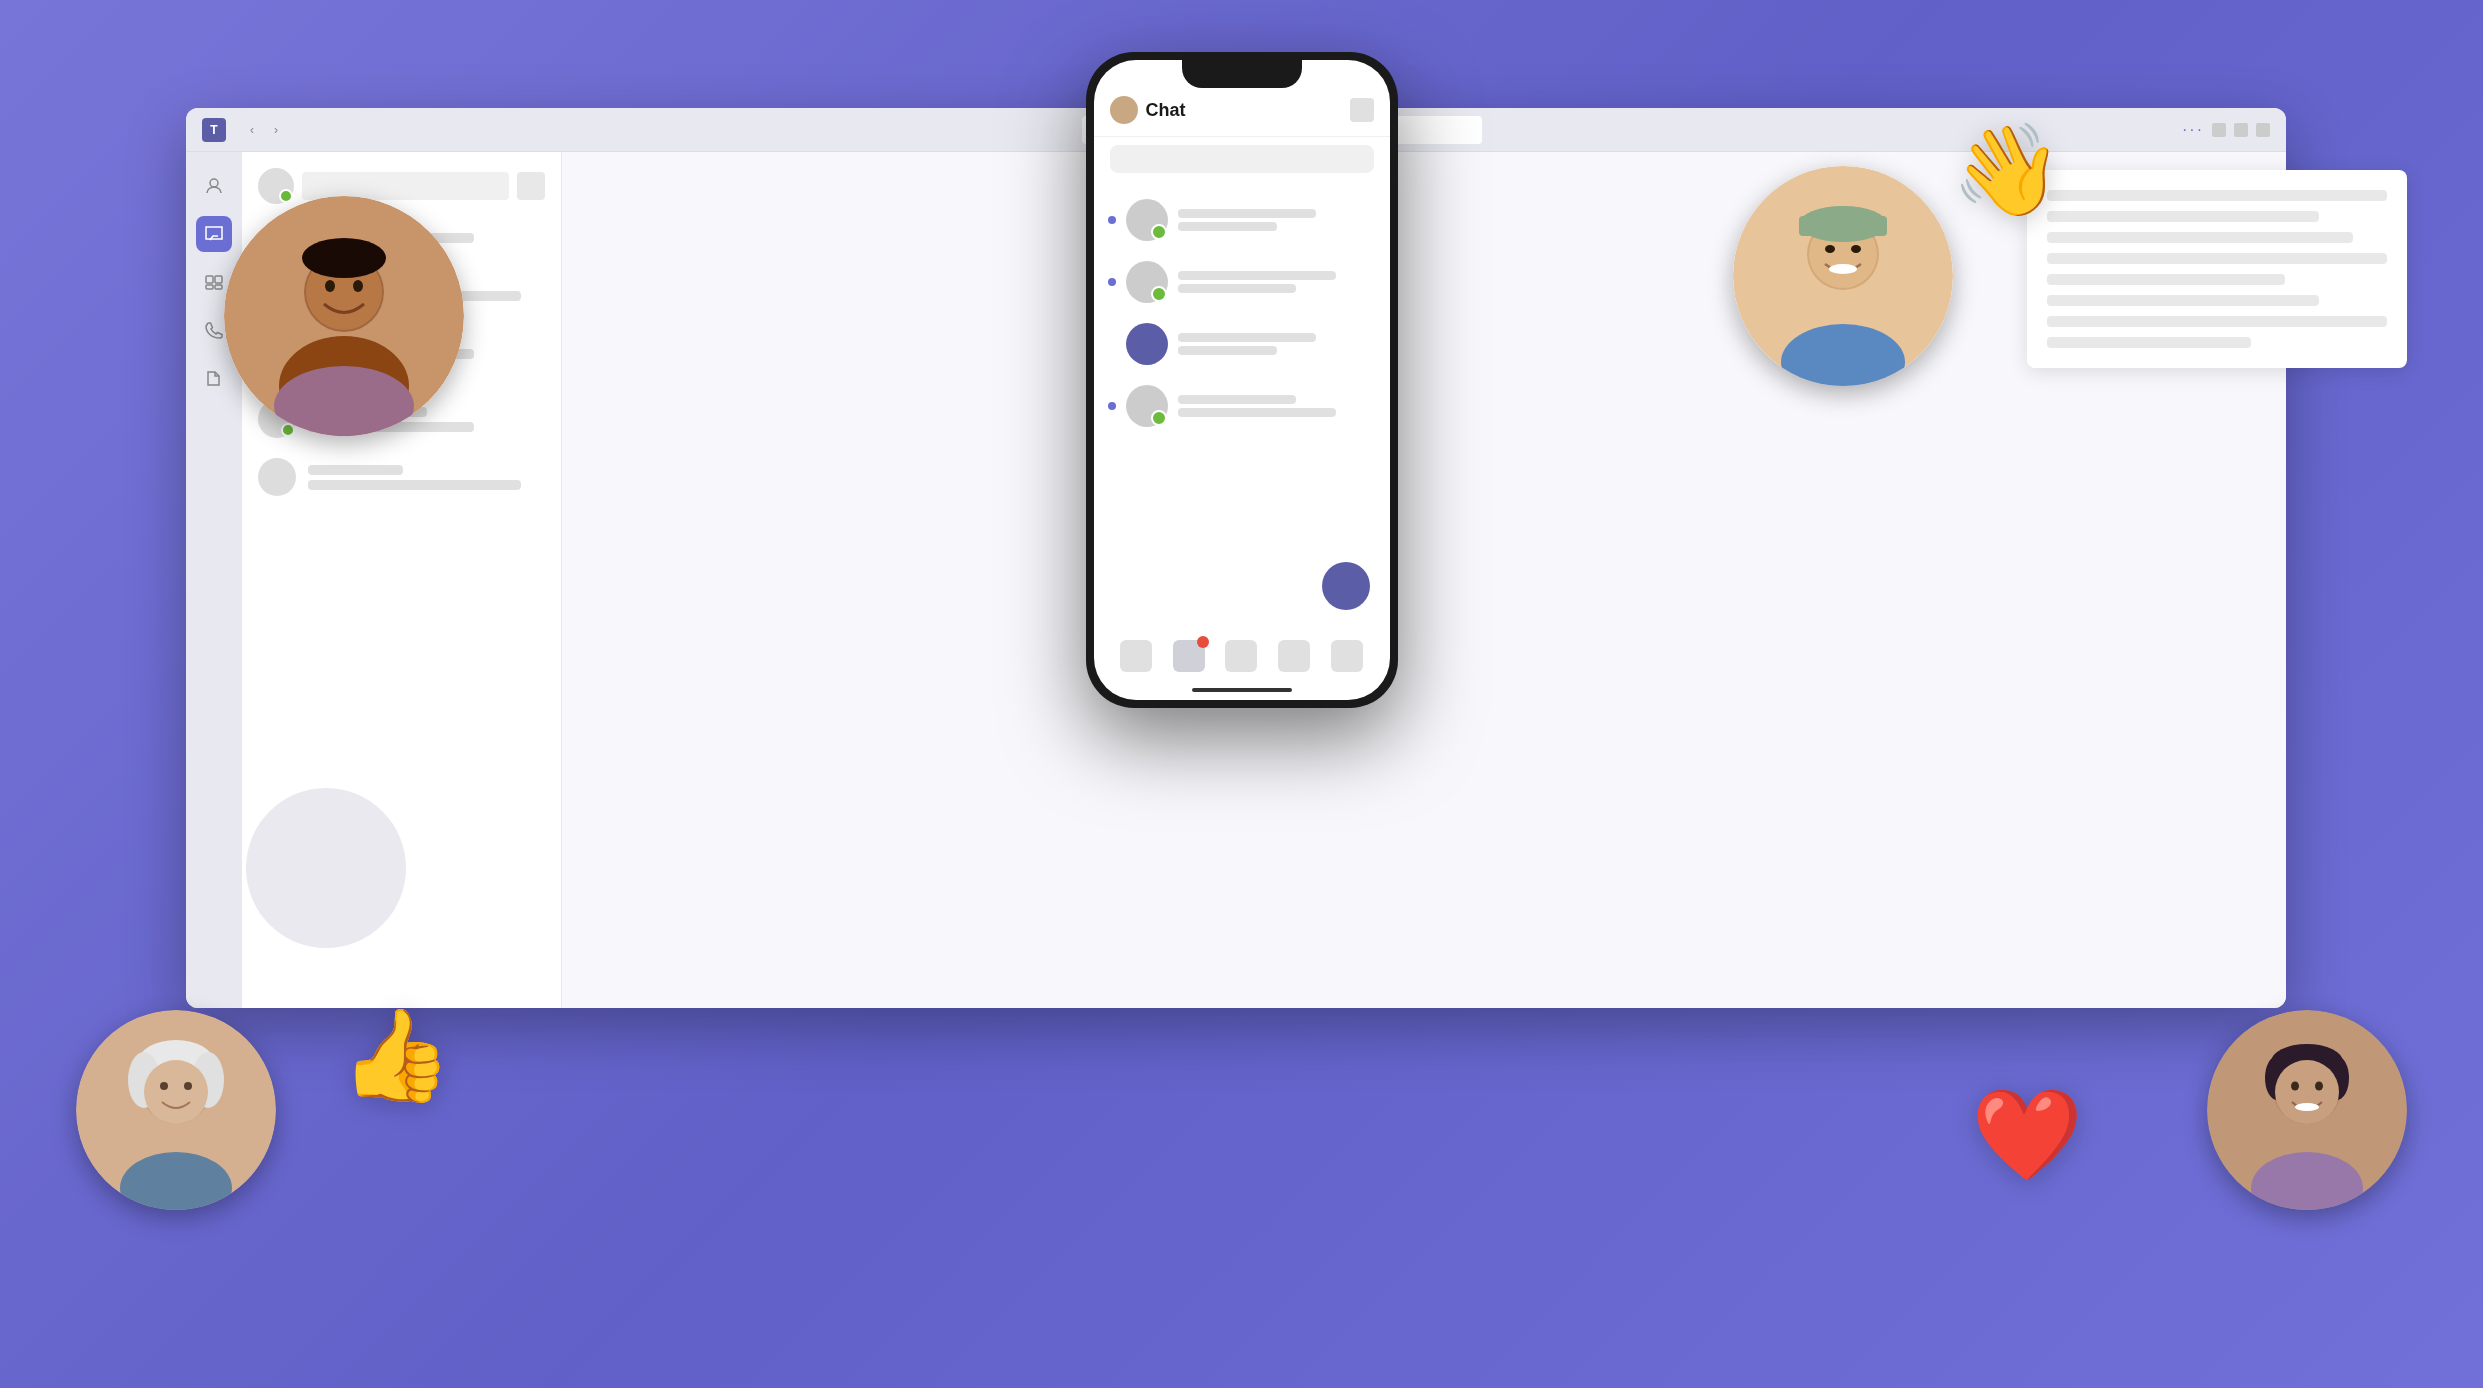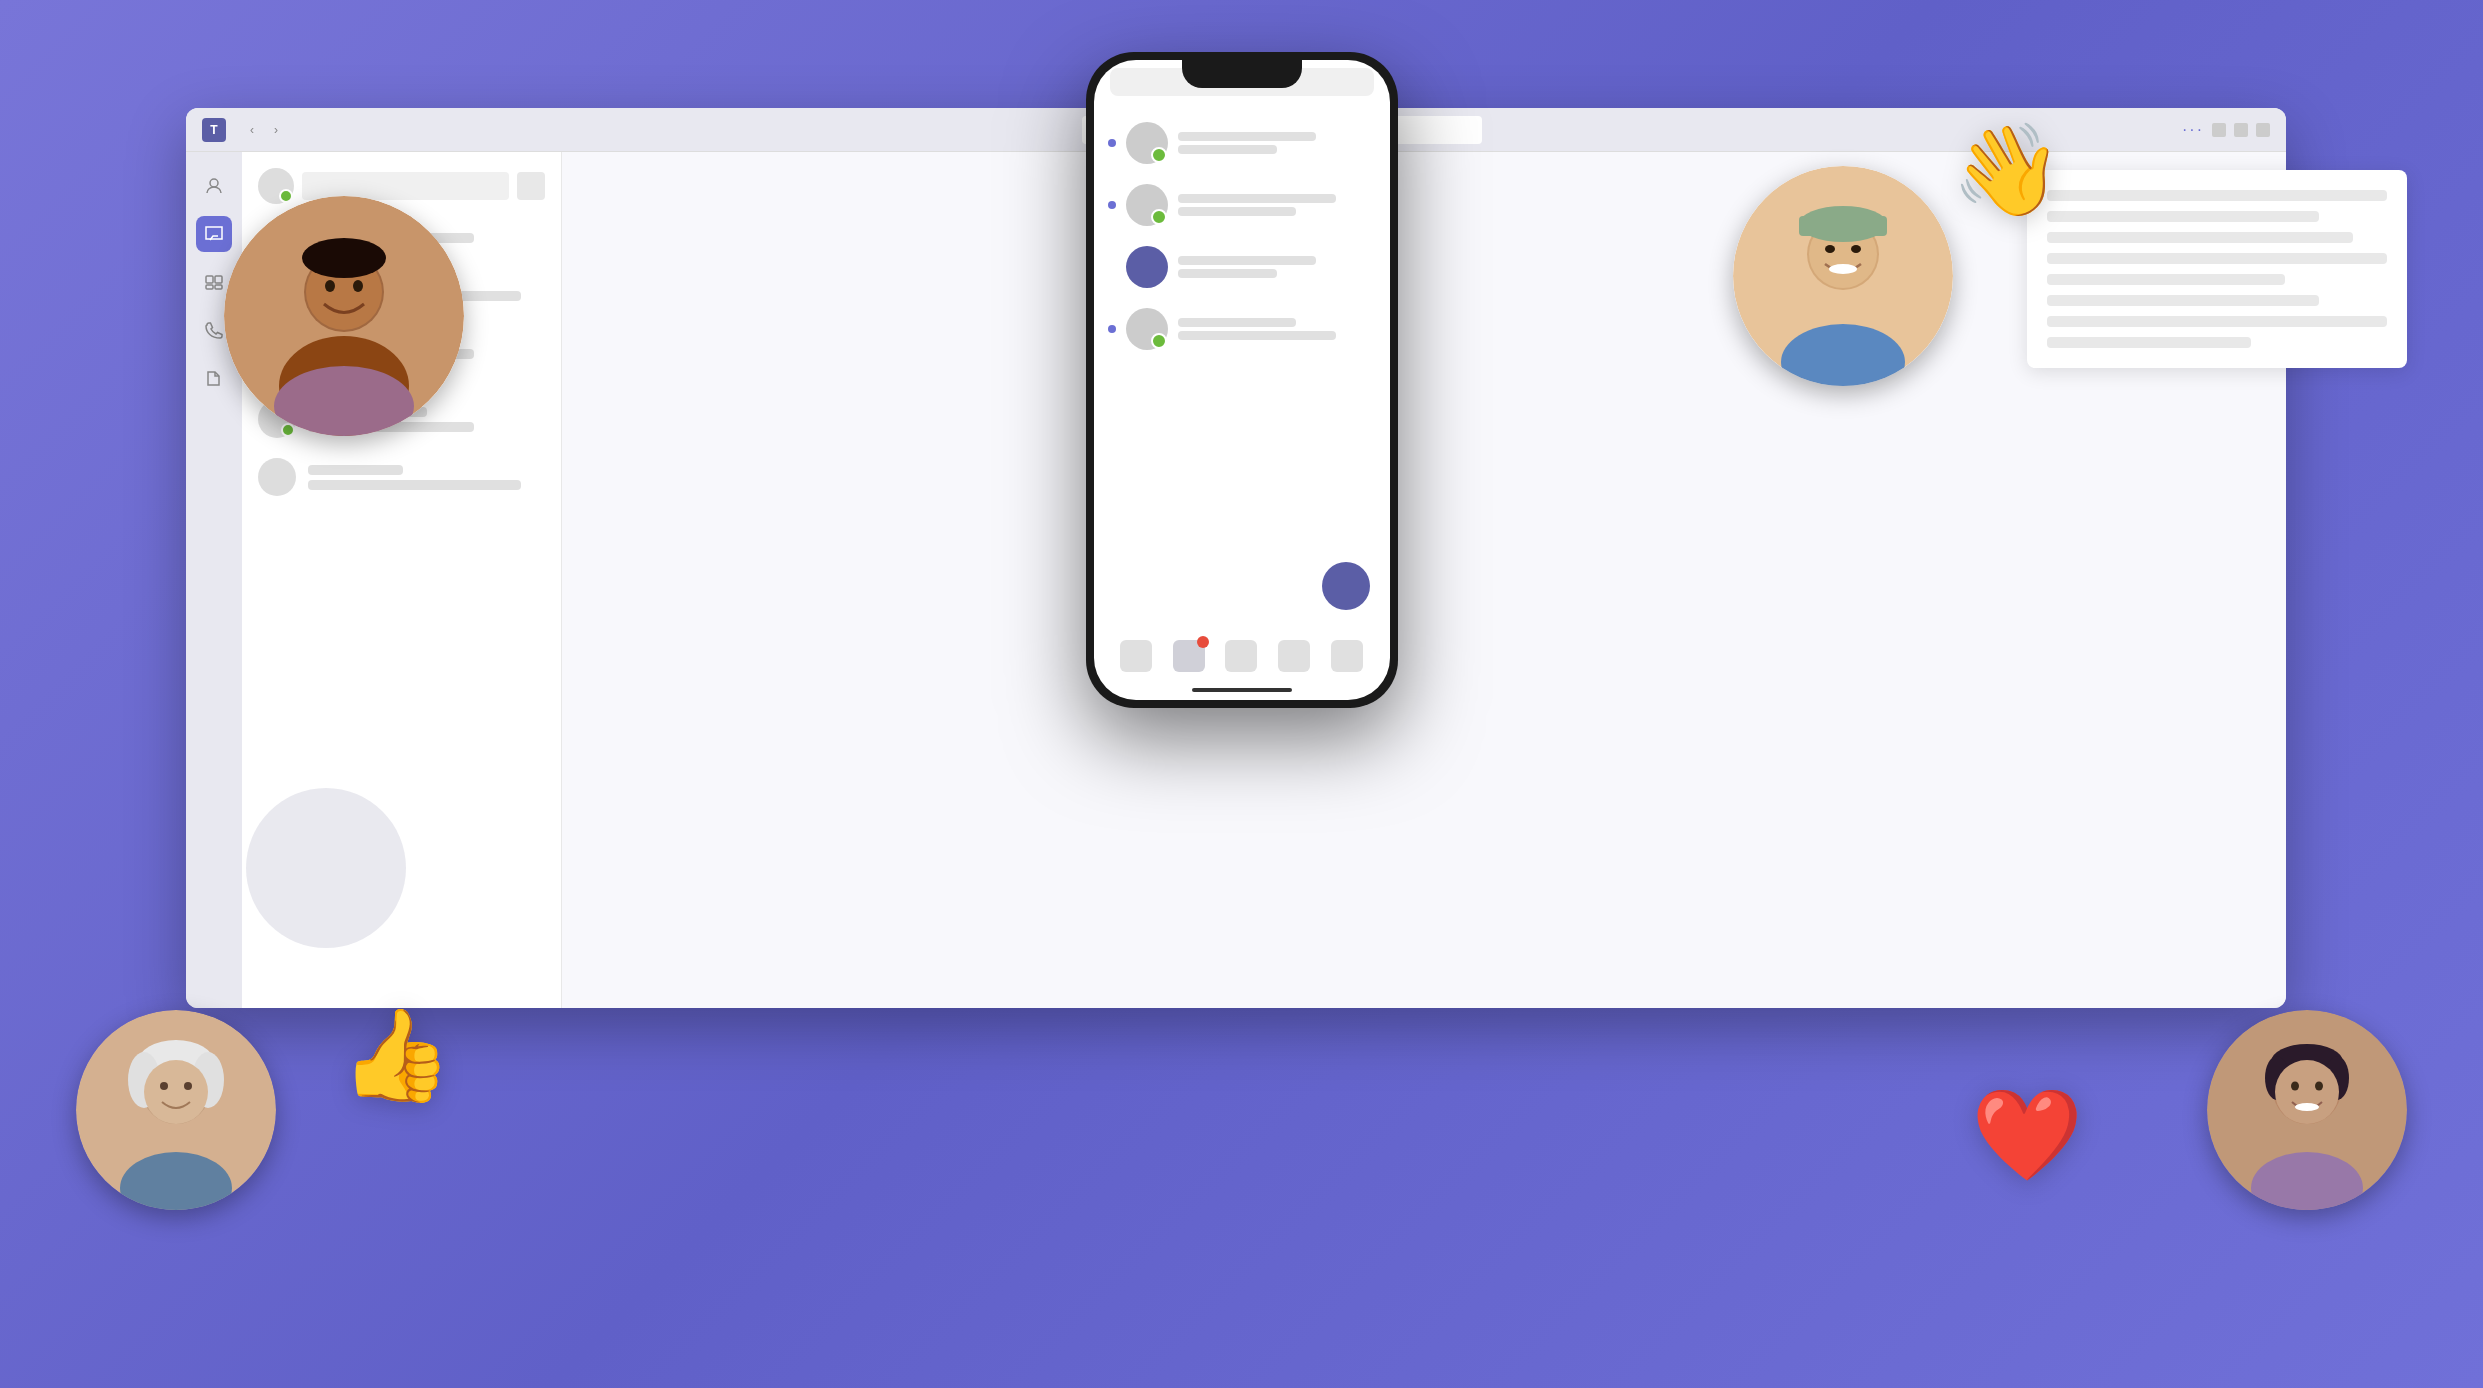--- a/index.html
+++ b/index.html
@@ -631,20 +631,27 @@
     <div class="fc-line w100"></div>
     <div class="fc-line w60"></div>
   </div>
 </div>
 
 <div class="phone" style="position:absolute;left:50%;top:52px;transform:translateX(-50%);width:312px;height:656px;">
   <div class="phone-screen">
 
     <div class="phone-notch"></div>
 
+    <div class="phone-header">
+      <div class="phone-header-left">
+        <div class="phone-avatar" style="background:#c8a882;"></div>
+        <span class="phone-title">Chat</span>
+      </div>
+      <div class="phone-menu-btn"></div>
+    </div>
 
     <div class="phone-search-bar"></div>
 
     <div class="phone-chat-list">
 
       <div class="phone-chat-item">
         <div class="phone-dot"></div>
         <div class="phone-avatar-circle online"></div>
         <div class="phone-item-content">
           <div class="phone-line w70"></div>

